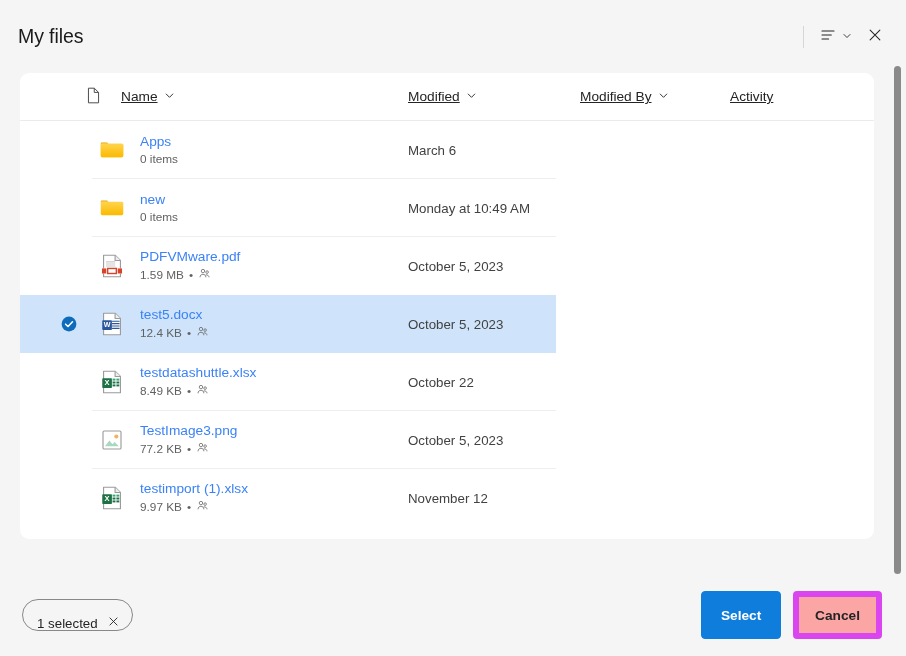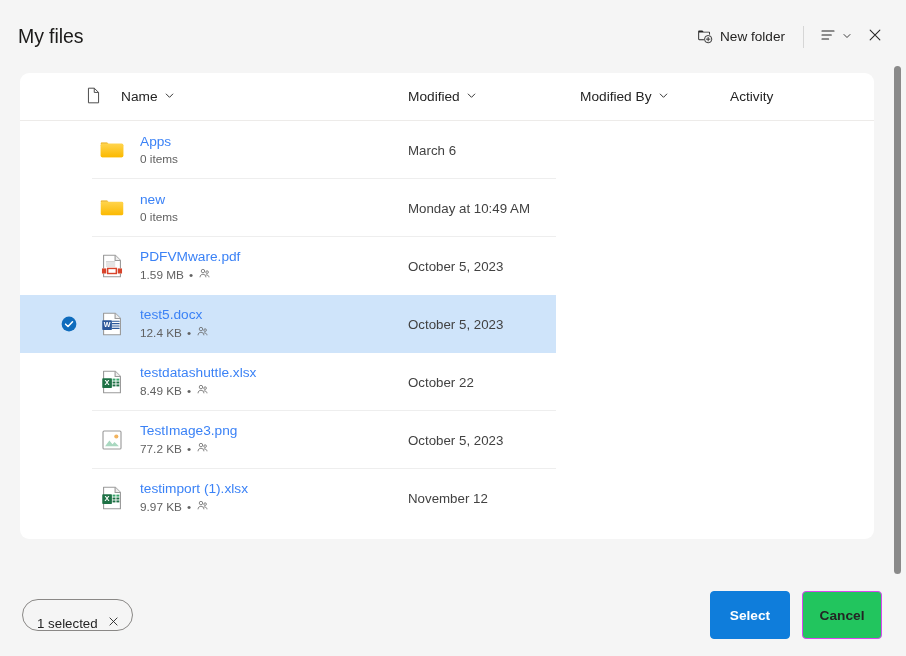--- a/index.html
+++ b/index.html
@@ -95,20 +95,21 @@
     gap: 6px;
     font-size: 13.7px;
     color: #242424;
     background: none;
     border: none;
     font-family: "Liberation Sans", sans-serif;
     cursor: pointer;
     padding: 4px 4px;
     border-radius: 3px;
     white-space: nowrap;
+    text-decoration: underline;
   }
   .ch-file   { position: absolute; left: 62px; cursor: pointer; }
   .ch-name   { position: absolute; left: 97px; }
   .ch-mod    { position: absolute; left: 384px; }
   .ch-modby  { position: absolute; left: 556px; }
   .ch-act    { position: absolute; left: 706px; cursor: default; }
 
   
   .rows { position: relative; }
   .row {
@@ -215,22 +216,22 @@
     font-family: "Liberation Sans", sans-serif;
     cursor: pointer;
     font-weight: 600;
   }
   .btn-primary {
     background: #0f7ddb;
     border: 1px solid #0f7ddb;
     color: #ffffff;
   }
   .btn-default {
-    background: #22c55e;
-    border: 1px solid #d946ef;
+    background: #fca5a5;
+    border: 6px solid #d946ef;
     color: #242424;
   }
 
   
   .scrollbar {
     position: absolute;
     right: 3px; top: 66px;
     width: 12px; height: 508px;
   }
   .scroll-thumb {
@@ -244,30 +245,20 @@
 </head>
 <body>
 
 <div class="app">
 
   <div class="header">
     <div class="title">My files</div>
 
     <div class="header-actions">
 
-      <button class="hbtn">
-        <span>
-          <svg width="17" height="17" viewBox="0 0 20 20" fill="none">
-            <path d="M2.5 5.6c0-.8.6-1.4 1.4-1.4h3.1c.3 0 .6.1.8.3l1.2 1.1h6.1c.8 0 1.4.6 1.4 1.4v2.2a4.6 4.6 0 0 0-1.1-.3V7c0-.2-.1-.4-.4-.4H4.1c-.2 0-.4.2-.4.4v7c0 .2.2.4.4.4h5.1c.1.4.3.8.5 1.1H4c-.8 0-1.4-.6-1.4-1.4V5.6z" fill="#242424"></path>
-            <circle cx="14.3" cy="14.3" r="4.3" fill="none" stroke="#242424" stroke-width="1.05"></circle>
-            <path d="M14.3 12.2v4.2M12.2 14.3h4.2" stroke="#242424" stroke-width="1.05" stroke-linecap="round"></path>
-          </svg>
-        </span>
-        <span>New folder</span>
-      </button>
 
       <div class="hdivider"></div>
 
       <button class="icon-btn view-btn">
         <span>
           <svg width="18" height="18" viewBox="0 0 20 20" fill="none">
             <path d="M3.3 5.6h13.4M3.3 10h10.4M3.3 14.4h7.4" stroke="#242424" stroke-width="1.15" stroke-linecap="round"></path>
           </svg>
         </span>
         <span>

